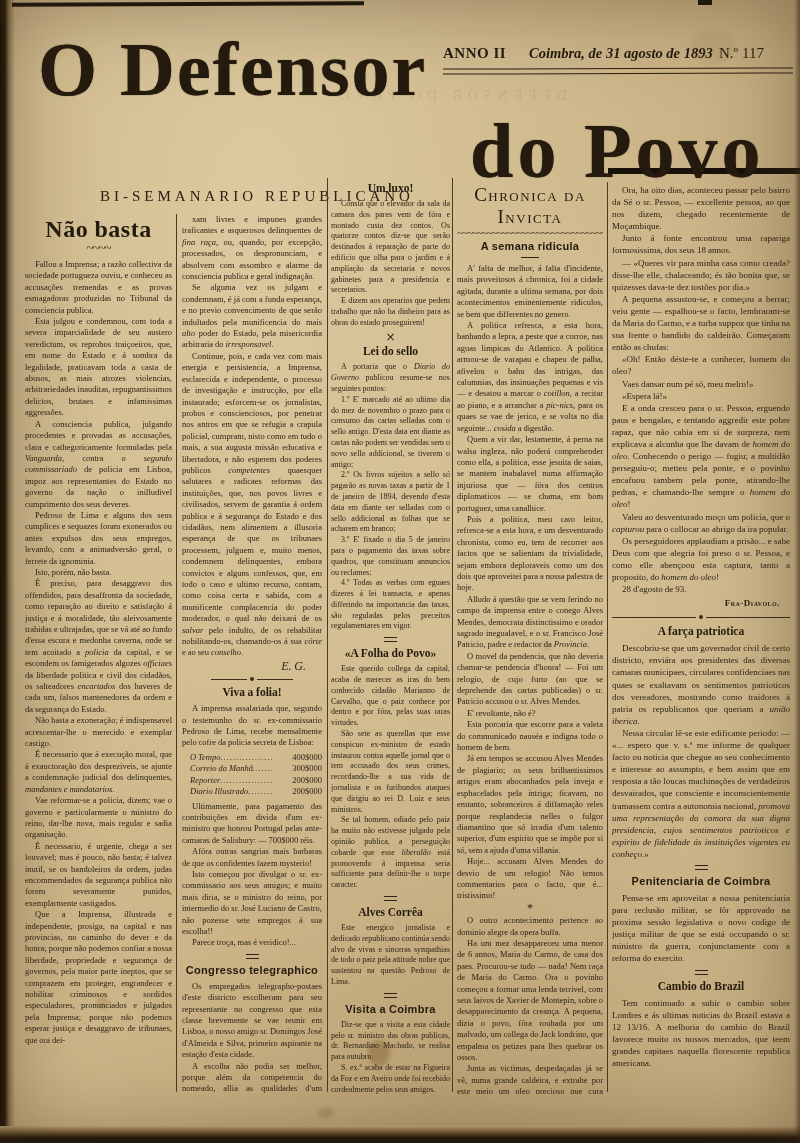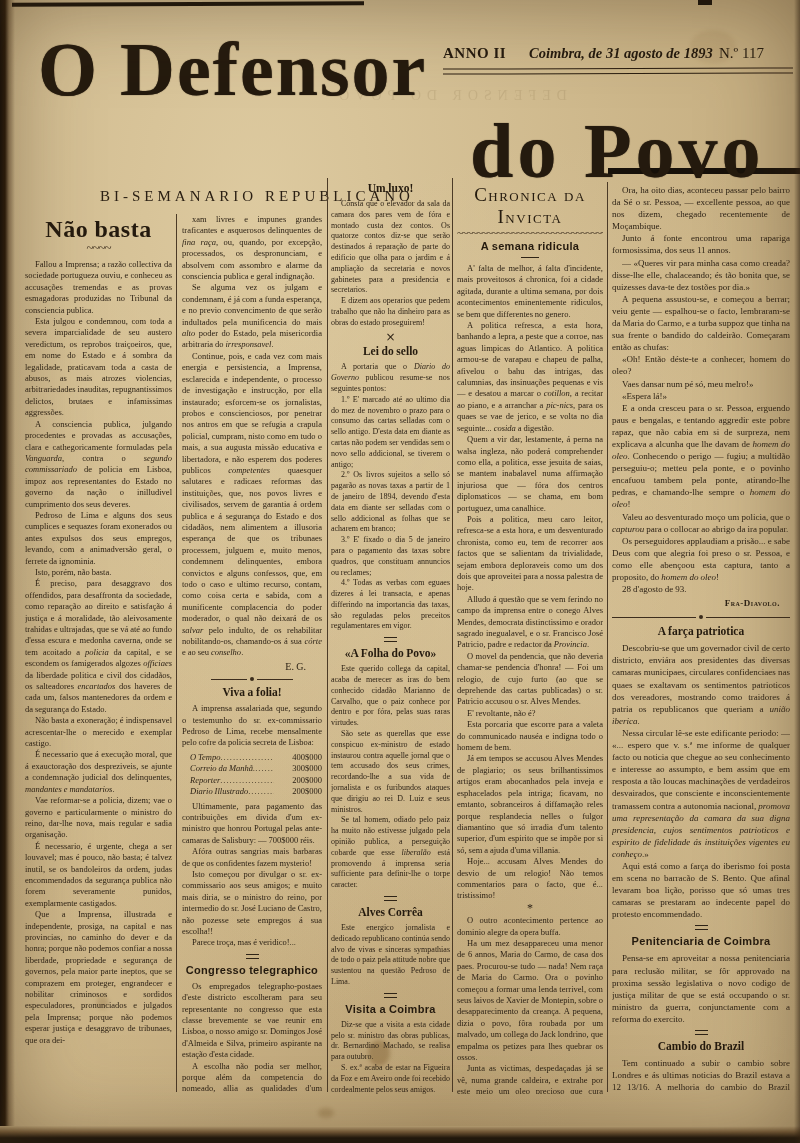--- a/index.html
+++ b/index.html
@@ -35,21 +35,21 @@
   #vr-2{left:327px;top:178px;height:914px;}
   #vr-3{left:452px;top:178px;height:914px;}
   #vr-4{left:607px;top:182px;height:910px;}
   
   .h1{font-size:24px;font-weight:700;text-align:center;letter-spacing:.5px;margin:2px 0 0;color:#241a0e;line-height:26px;}
   .h2{font-size:11.5px;font-weight:700;text-align:center;margin:3px 0 4px;color:#241a0e;line-height:13px;}
   .h2s{font-family:"Liberation Sans",sans-serif;font-size:11px;font-weight:700;text-align:center;letter-spacing:.3px;margin:3px 0 4px;color:#241a0e;line-height:13px;}
   .chron-t{font-size:19px;font-variant:small-caps;letter-spacing:1.5px;text-align:center;color:#241a0e;line-height:22px;}
   .wavyline{overflow:hidden;height:9px;line-height:9px;text-align:center;letter-spacing:-1px;font-size:11px;color:#3b2c1b;margin:0 0 3px;white-space:nowrap;}
   .para{margin:0;text-indent:10px;}
-  .sig{text-align:right;padding-right:16px;margin:2px 0;font-size:10px;}
+  .sig{text-align:right;font-style:italic;padding-right:16px;margin:2px 0;font-size:12px;}
   .sigcaps{text-align:right;font-variant:small-caps;font-weight:700;padding-right:10px;margin:2px 0;letter-spacing:.5px;}
   .sep{margin:4px auto;}
   .sep-squiggle{text-align:center;font-size:13px;letter-spacing:-1px;color:#3b2c1b;margin:0 0 5px;line-height:12px;}
   .sep-x{text-align:center;font-size:12px;margin:3px 0;font-family:"DejaVu Sans",sans-serif;color:#2e2316;}
   .sep-asterisk{text-align:center;font-size:12px;margin:1px 0;}
   .sep-dbl{width:13px;height:3px;border-top:1px solid #2e2316;border-bottom:1px solid #2e2316;margin:5px auto;}
   .sep-shortdash{width:18px;border-top:1px solid #2e2316;margin:2px auto 5px;}
   .sep-dotrule{display:flex;align-items:center;margin:6px 0;}
   .sep-dotrule.short{width:58%;margin:5px auto;}
   .sep-dotrule::before,.sep-dotrule::after{content:"";flex:1;border-top:1px solid #3c2d1d;}
@@ -203,38 +203,37 @@
       <p class="para">Esta porcaria que escorre para a valeta do communicado nauséa e indigna todo o homem de bem.</p>
       <p class="para">Já em tempos se accusou Alves Mendes de plagiario; os seus brilhantissimos artigos eram abocanhados pela inveja e esphacelados pela intriga; ficavam, no emtanto, sobranceiros á diffamação reles porque resplandecia nelles o fulgor diamantino que só irradia d'um talento superior, d'um espirito que se impõe por si só, sem a ajuda d'uma villania.</p>
       <p class="para">Hoje... accusam Alves Mendes do desvio de um relogio! Não temos commentarios para o facto, que é... tristissimo!</p>
       <div class="sep sep-asterisk">*</div>
       <p class="para">O outro acontecimento pertence ao dominio alegre da opera buffa.</p>
       <p class="para">Ha um mez desappareceu uma menor de 6 annos, Maria do Carmo, de casa dos paes. Procurou-se tudo — nada! Nem raça de Maria do Carmo. Ora o povinho começou a formar uma lenda terrivel, com seus laivos de Xavier de Montepin, sobre o desapparecimento da creança. A pequena, dizia o povo, fôra roubada por um malvado, um collega do Jack londrino, que empalma os petizes para lhes quebrar os ossos.</p>
       <p class="para">Junta as victimas, despedaçadas já se vê, numa grande caldeira, e extrahe por este meio um oleo precioso que cura enfermidades... incuraveis.</p>
     </div>
   <div class="col" id="col-5">
       <p class="para">Ora, ha oito dias, aconteceu passar pelo bairro da Sé o sr. Pessoa, — excellente pessoa, ao que nos dizem, chegado recentemente de Moçambique.</p>
-      <p class="para">Junto á fonte encontrou uma rapariga formosissima, dos seus 11 annos.</p>
+      <p class="para">Junto á fonte encontrou uma rapariga formosissima, dos seus 18 annos.</p>
       <p class="para">— «Queres vir para minha casa como creada? disse-lhe elle, chalaceando; és tão bonita que, se quizesses dava-te dez tostões por dia.»</p>
       <p class="para">A pequena assustou-se, e começou a berrar; veiu gente — espalhou-se o facto, lembraram-se da Maria do Carmo, e a turba suppoz que tinha na sua frente o bandido do caldeirão. Começaram então as chufas:</p>
       <p class="para">«Oh! Então déste-te a conhecer, homem do oleo?</p>
       <p class="para">Vaes dansar num pé só, meu melro!»</p>
       <p class="para">«Espera lá!»</p>
       <p class="para">E a onda cresceu para o sr. Pessoa, erguendo paus e bengalas, e tentando aggredir este pobre rapaz, que não cabia em si de surpreza, nem explicava a alcunha que lhe davam de <i>homem do oleo</i>. Conhecendo o perigo — fugiu; a multidão perseguiu-o; metteu pela ponte, e o povinho encafuou tambem pela ponte, atirando-lhe pedras, e chamando-lhe sempre o <i>homem do oleo</i>!</p>
       <p class="para">Valeu ao desventurado moço um policia, que o <i>capturou</i> para o collocar ao abrigo da ira popular.</p>
       <p class="para">Os perseguidores applaudiam a prisão... e sabe Deus com que alegria foi preso o sr. Pessoa, e como elle abençoou esta captura, tanto a proposito, do <i>homem do oleo</i>!</p>
       <p class="para">28 d'agosto de 93.</p>
       <div class="sigcaps">Fra-Diavolo.</div>
       <div class="sep sep-dotrule">
         <span class="dot"></span>
       </div>
       <div class="h2">A farça patriotica</div>
       <p class="para">Descobriu-se que um governador civil de certo districto, enviára aos presidentes das diversas camaras municipaes, circulares confidenciaes nas quaes se exaltavam os sentimentos patrioticos dos vereadores, mostrando como traidores á patria os republicanos que queriam a <i>união iberica</i>.</p>
       <p class="para">Nessa circular lê-se este edificante periodo: — «... espero que v. s.ª me informe de qualquer facto ou noticia que chegue ao seu conhecimento e interesse ao assumpto, e bem assim que em resposta a tão loucas machinações de verdadeiros desvairados, que consciente e inconscientemente tramassem contra a autonomia nacional, <i>promova uma representação da camara da sua digna presidencia, cujos sentimentos patrioticos e espirito de fidelidade ás instituições vigentes eu conheço</i>.»</p>
-      <p class="para">Aqui está como a farça do iberismo foi posta em scena no barracão de S. Bento. Que afinal levaram boa lição, porisso que só umas tres camaras se prestaram ao indecente papel do protesto encommendado.</p>
       <div class="sep sep-dbl"></div>
       <div class="h2s">Penitenciaria de Coimbra</div>
       <p class="para">Pensa-se em aproveitar a nossa penitenciaria para reclusão militar, se fôr approvado na proxima sessão legislativa o novo codigo de justiça militar de que se está occupando o sr. ministro da guerra, conjunctamente com a reforma do exercito.</p>
       <div class="sep sep-dbl"></div>
       <div class="h2">Cambio do Brazil</div>
       <p class="para">Tem continuado a subir o cambio sobre Londres e ás ultimas noticias do Brazil estava a 12 13/16. A melhoria do cambio do Brazil favorece muito os nossos mercados, que teem grandes capitaes naquella florescente republica americana.</p>
     </div>
 
   <div class="abs vignette"></div>
 </div>

